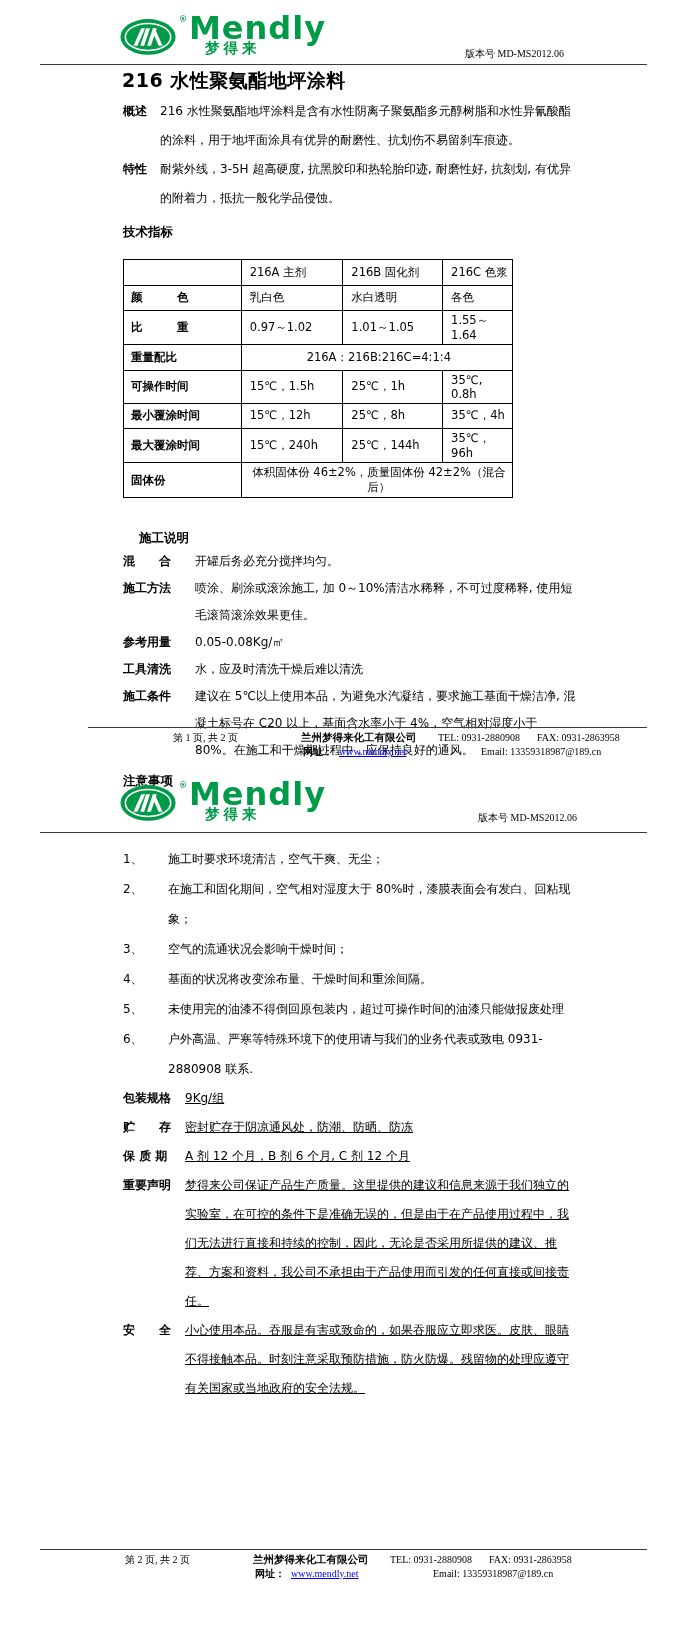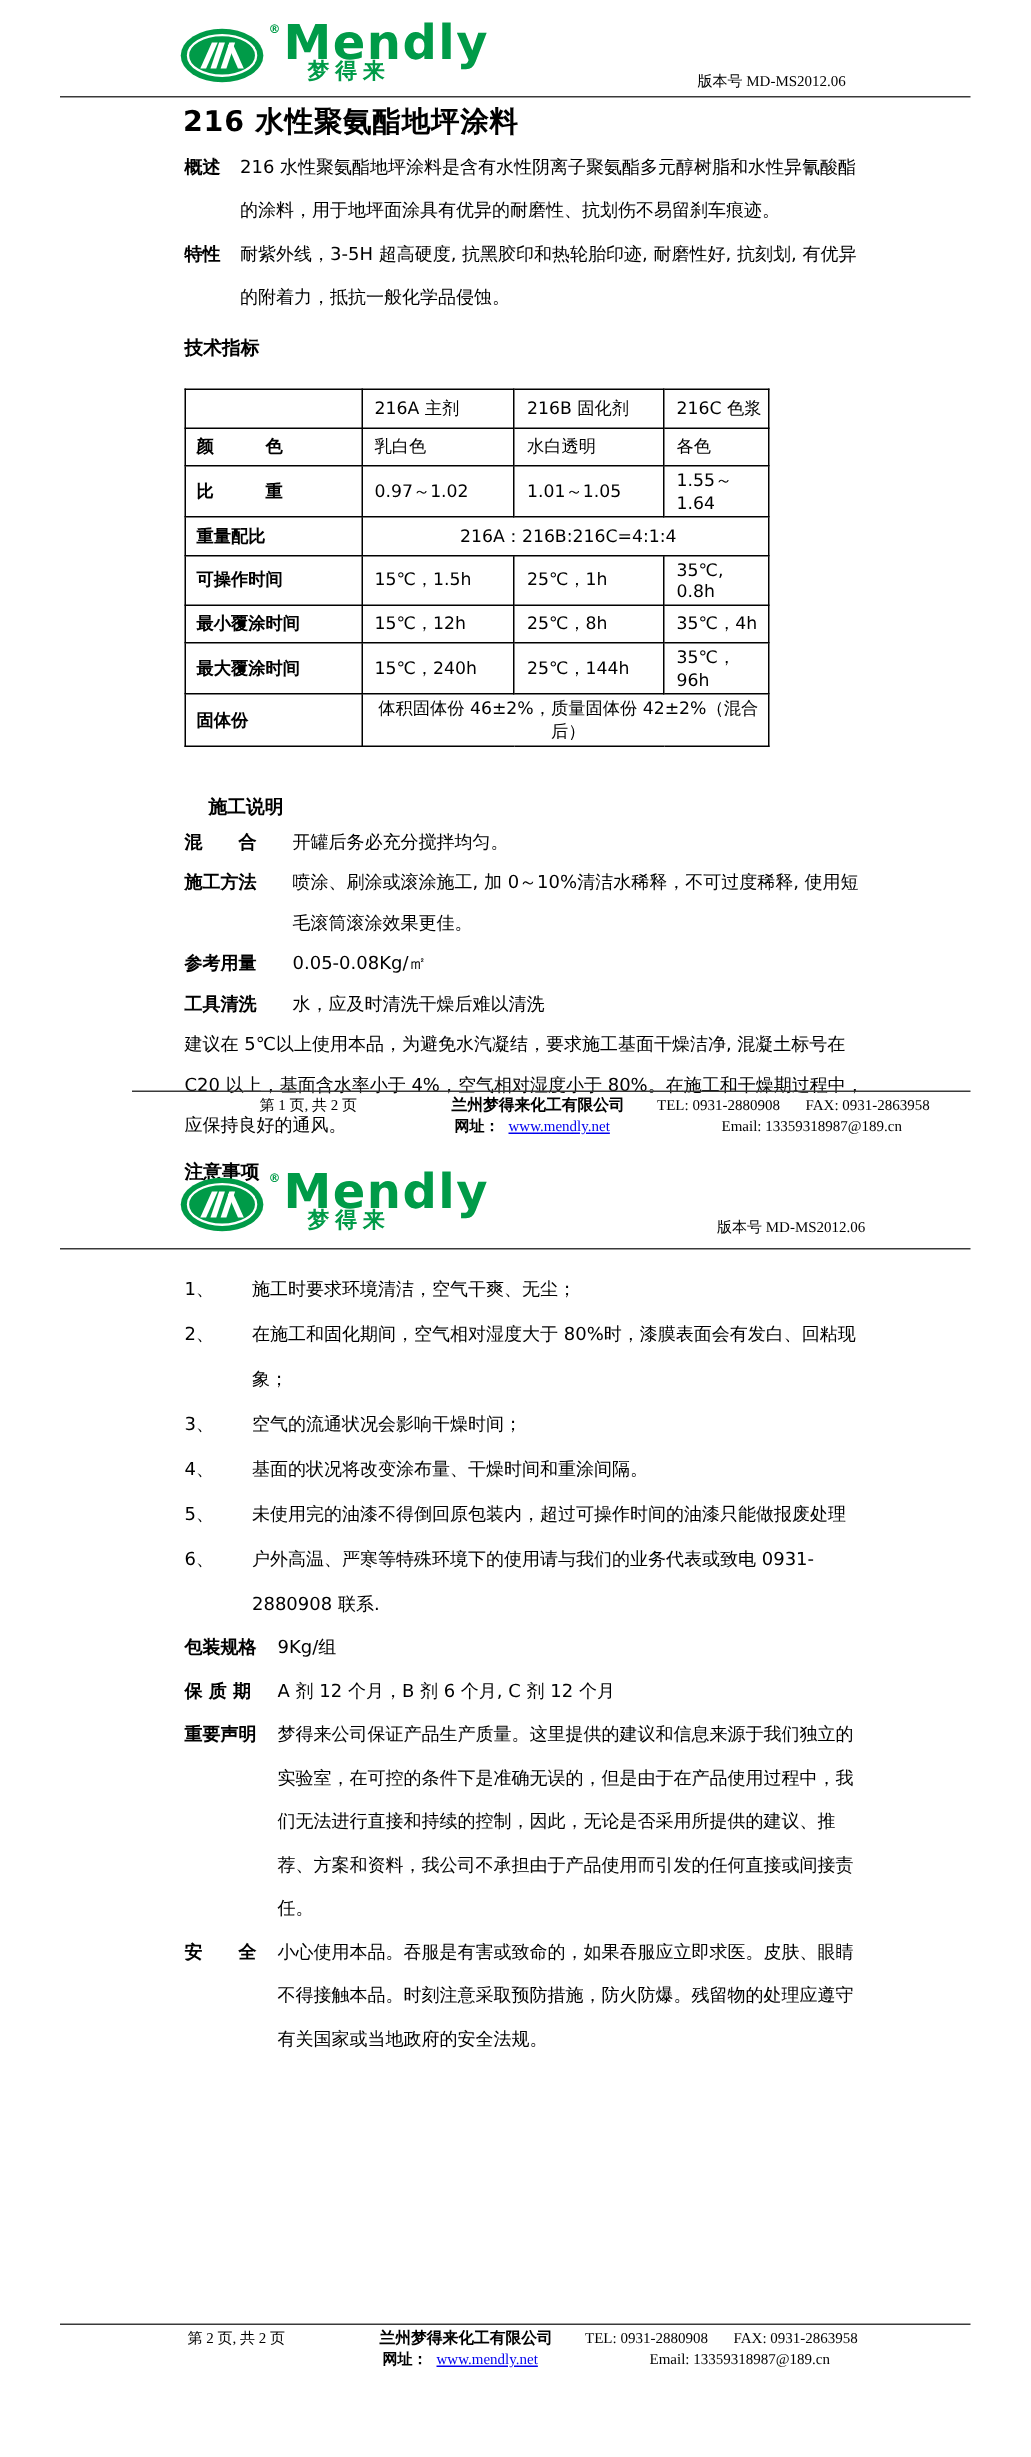--- a/index.html
+++ b/index.html
@@ -49,21 +49,21 @@
   .constr-row { display:flex; line-height:27px; }
   .constr-label { width:72px; flex-shrink:0; font-weight:bold; white-space:pre-wrap; }
   .constr-text { flex:1; }
 
   .note-item { display:flex; line-height:30px; }
   .note-num { width:45px; flex-shrink:0; }
   .note-text { flex:1; }
 
   .info-row { display:flex; line-height:29px; }
   .info-label { width:62px; flex-shrink:0; font-weight:bold; white-space:pre-wrap; }
-  .info-text { flex:1; }
+  .info-text { flex:1;text-decoration:underline; }
 
   .footer { position:absolute; left:0; right:0; height:40px; font-family:"Liberation Serif", serif; font-size:10px; }
   .f-rule { position:absolute; top:0; left:40px; right:40px; border-top:1px solid #3a3a3a; }
   .footer span, .footer a { position:absolute; white-space:nowrap; line-height:13px; }
   .f-page    { top:4px;  left:125px; }
   .f-company { top:4px;  left:253px; font-family:"DejaVu Sans", sans-serif; font-size:10.5px; font-weight:bold; }
   .f-tel     { top:4px;  left:390px; }
   .f-fax     { top:4px;  left:489px; }
   .f-weblbl  { top:18px; left:255px; font-family:"DejaVu Sans", sans-serif; font-weight:bold; }
   .f-weburl  { top:18px; left:291px; color:#0000ee; text-decoration:underline; cursor:pointer; }
@@ -172,20 +172,21 @@
       </div>
       <div class="constr-row">
         <span class="constr-label">参考用量</span>
         <span class="constr-text">0.05-0.08Kg/㎡</span>
       </div>
       <div class="constr-row">
         <span class="constr-label">工具清洗</span>
         <span class="constr-text">水，应及时清洗干燥后难以清洗</span>
       </div>
       <div class="constr-row">
+        <span class="constr-label">施工条件</span>
         <span class="constr-text">建议在 5℃以上使用本品，为避免水汽凝结，要求施工基面干燥洁净, 混凝土标号在 C20 以上，基面含水率小于 4%，空气相对湿度小于 80%。在施工和干燥期过程中，应保持良好的通风。</span>
       </div>
 
       <div class="block-heading h-notes">注意事项</div>
     </div>
 
     <div class="footer" style="top:727px;margin-left:48px;">
       <div class="f-rule"></div>
       <span class="f-page">第 1 页, 共 2 页</span>
       <span class="f-company">兰州梦得来化工有限公司</span>
@@ -243,20 +244,24 @@
       <div class="note-item">
         <span class="note-num">6、</span>
         <span class="note-text">户外高温、严寒等特殊环境下的使用请与我们的业务代表或致电 0931-2880908 联系.</span>
       </div>
 
       <div class="info-row">
         <span class="info-label">包装规格</span>
         <span class="info-text">9Kg/组</span>
       </div>
       <div class="info-row">
+        <span class="info-label">贮　　存</span>
+        <span class="info-text">密封贮存于阴凉通风处，防潮、防晒、防冻</span>
+      </div>
+      <div class="info-row">
         <span class="info-label">保 质 期</span>
         <span class="info-text">A 剂 12 个月，B 剂 6 个月, C 剂 12 个月</span>
       </div>
       <div class="info-row">
         <span class="info-label">重要声明</span>
         <span class="info-text">梦得来公司保证产品生产质量。这里提供的建议和信息来源于我们独立的实验室，在可控的条件下是准确无误的，但是由于在产品使用过程中，我们无法进行直接和持续的控制，因此，无论是否采用所提供的建议、推荐、方案和资料，我公司不承担由于产品使用而引发的任何直接或间接责任。</span>
       </div>
       <div class="info-row">
         <span class="info-label">安　　全</span>
         <span class="info-text">小心使用本品。吞服是有害或致命的，如果吞服应立即求医。皮肤、眼睛不得接触本品。时刻注意采取预防措施，防火防爆。残留物的处理应遵守有关国家或当地政府的安全法规。</span>

